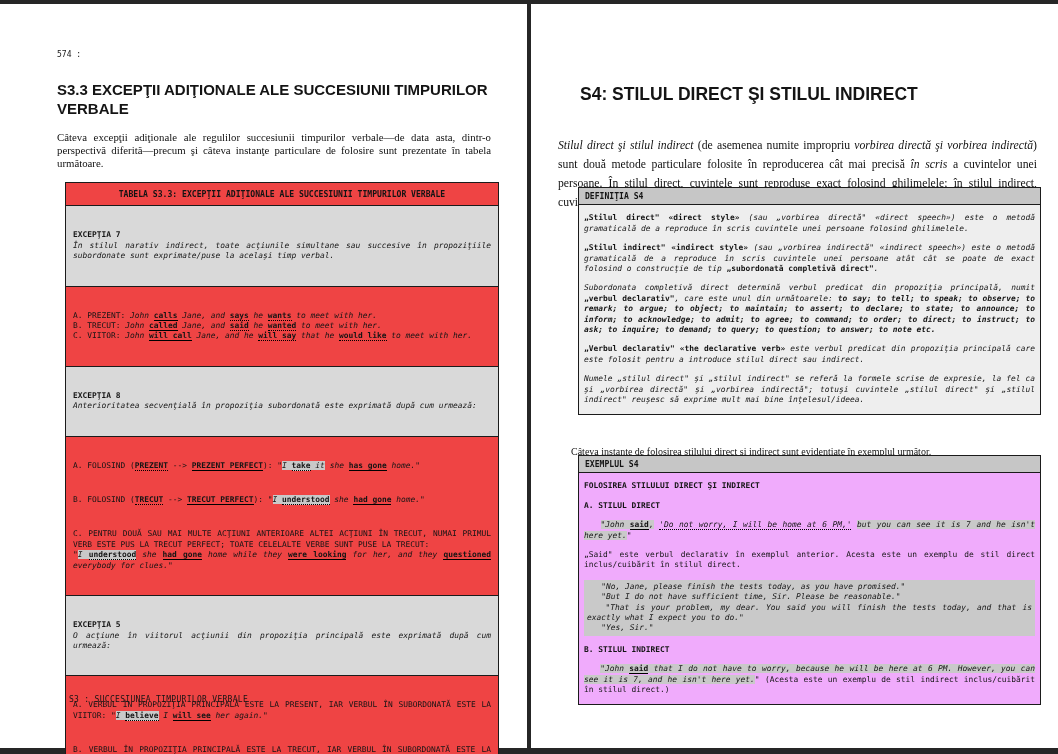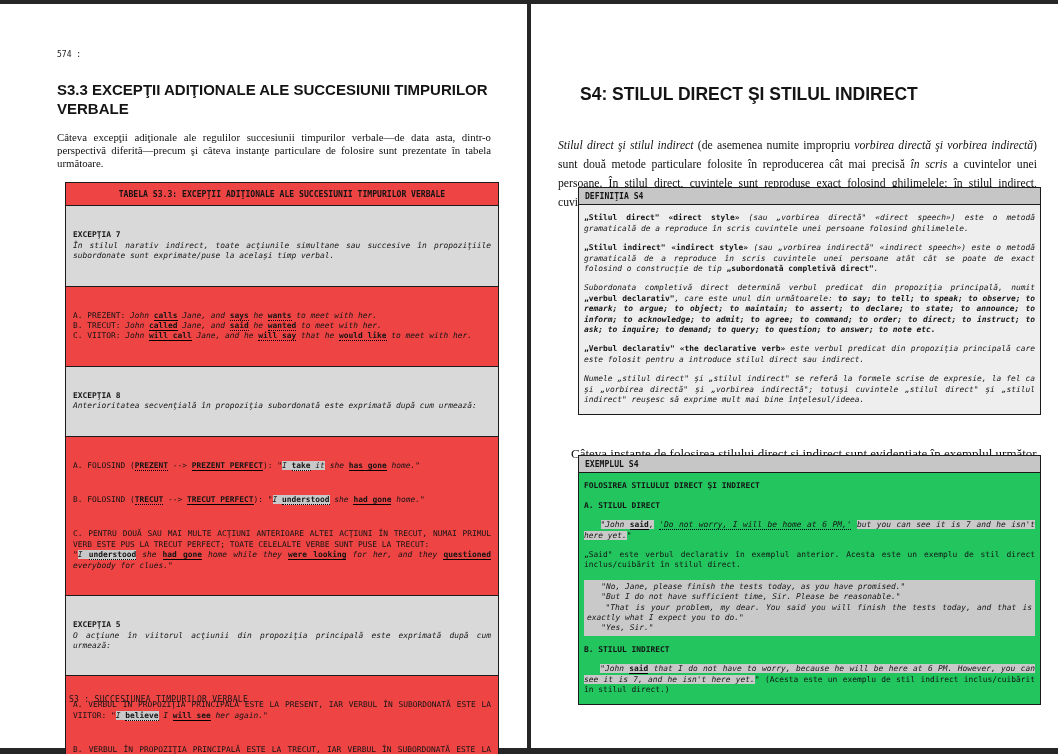--- a/index.html
+++ b/index.html
@@ -13,30 +13,30 @@
   .page-right{left:558px;width:479px;}
   .mono{font-family:"DejaVu Sans Mono",monospace;font-size:7.9px;line-height:10.4px;color:#141414;}
   .serif{font-family:"Liberation Serif",serif;text-align:justify;color:#101010;}
   .hd{font-family:"Liberation Sans",sans-serif;font-weight:bold;color:#141414;margin:0;}
   .h-left{position:absolute;top:80px;left:0;width:436px;font-size:15px;line-height:19px;}
   .h-right{position:absolute;top:84px;left:22px;width:456px;font-size:17.5px;line-height:21px;}
   .pagenum{position:absolute;top:50px;left:0;font-size:8px;}
   .footer{position:absolute;top:695px;left:12px;font-size:8px;letter-spacing:.3px;}
   .intro-left{position:absolute;top:131px;left:0;width:434px;font-size:10.8px;line-height:13px;margin:0;}
   .intro-right{position:absolute;top:136px;left:0;width:479px;font-size:11.7px;line-height:19px;margin:0;}
-  .between{position:absolute;top:438px;left:5px;width:474px;font-size:13px;margin:8px;text-align:left;}
+  .between{position:absolute;top:438px;left:5px;width:474px;font-size:10px;margin:8px;text-align:left;}
   
   .xtable{position:absolute;left:8px;top:182px;width:434px;border:1.6px solid #1b1b1b;box-sizing:border-box;background:#ef4444;}
   .t-title{font-weight:bold;text-align:center;padding:6px 4px;font-size:8.1px;}
   .sec{border-top:1.4px solid #1b1b1b;padding:24px 7px;}
   .sec.gray{background:var(--gray,#d9d9d9);}
   .sec.white .blk + .blk{margin-top:24px;}
   .blk{text-align:justify;}
   
-  .box{position:absolute;left:20px;width:463px;border:1.6px solid #1b1b1b;box-sizing:border-box;background:#22c55e;}
+  .box{position:absolute;left:20px;width:463px;border:1.6px solid #1b1b1b;box-sizing:border-box;background:#f0abfc;}
   .def-box{top:187px;}
   .ex-box{top:455px;}
   .box-title{background:var(--hdr,#c6c6c6);border-bottom:1.4px solid #1b1b1b;font-weight:bold;padding:3px 6px;font-size:8.1px;}
   .box-body{padding:8px 5px;}
   .def-box .box-body{background:var(--defbg,#eee);}
   .box-body .blk + .blk{margin-top:9px;}
   .hl-block{background:var(--hl,#c9c9c9);padding:2px 3px;}
   
   .s-b{font-weight:bold;}
   .s-i{font-style:italic;}

